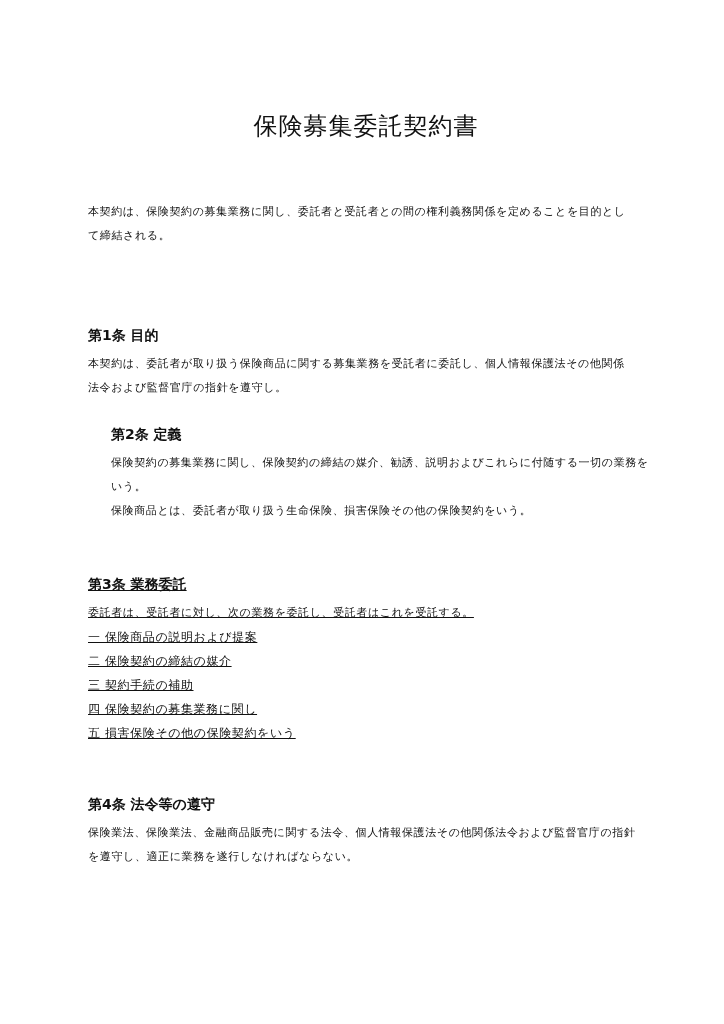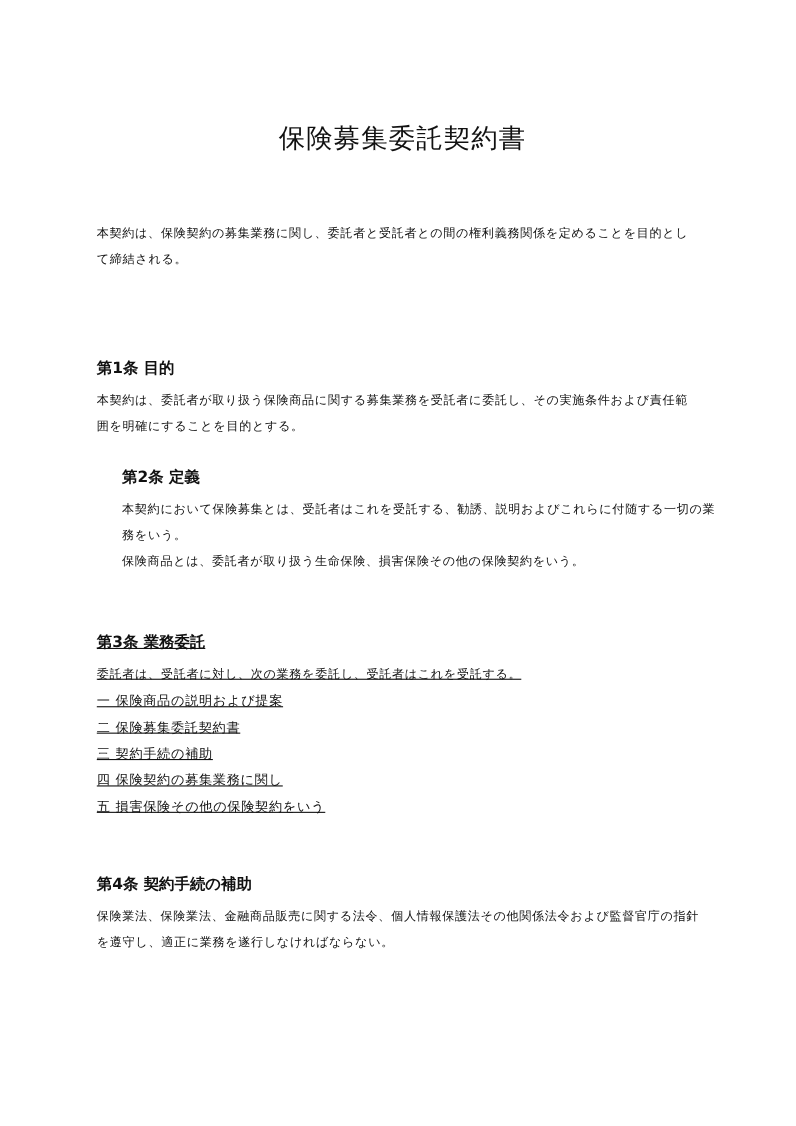--- a/index.html
+++ b/index.html
@@ -16,35 +16,35 @@
 <body>
 
 <div class="title">保険募集委託契約書</div>
 
 <div class="block" style="top:200px;">
   <p class="para">本契約は、保険契約の募集業務に関し、委託者と受託者との間の権利義務関係を定めることを目的として締結される。</p>
 </div>
 
 <div class="block" style="top:297px;margin-top:27px;">
   <h2 class="heading">第1条 目的</h2>
-  <p class="para">本契約は、委託者が取り扱う保険商品に関する募集業務を受託者に委託し、その実施条件および責任範囲を明確にすることを目的とする。</p>
+  <p class="para">本契約は、委託者が取り扱う保険商品に関する募集業務を受託者に委託し、個人情報保護法その他関係法令および監督官庁の指針を遵守し。</p>
 </div>
 
 <div class="block" style="top:423px;margin-left:23px;">
   <h2 class="heading">第2条 定義</h2>
-  <p class="para">本契約において保険募集とは、受託者はこれを受託する、勧誘、説明およびこれらに付随する一切の業務をいう。</p>
+  <p class="para">保険契約の募集業務に関し、保険契約の締結の媒介、勧誘、説明およびこれらに付随する一切の業務をいう。</p>
   <p class="para">保険商品とは、委託者が取り扱う生命保険、損害保険その他の保険契約をいう。</p>
 </div>
 
 <div class="block" style="top:573px;text-decoration:underline;">
   <h2 class="heading">第3条 業務委託</h2>
   <p class="para">委託者は、受託者に対し、次の業務を委託し、受託者はこれを受託する。</p>
   <p class="item">一 保険商品の説明および提案</p>
-  <p class="item">二 保険募集委託契約書</p>
+  <p class="item">二 保険契約の締結の媒介</p>
   <p class="item">三 契約手続の補助</p>
   <p class="item">四 保険契約の募集業務に関し</p>
   <p class="item">五 損害保険その他の保険契約をいう</p>
 </div>
 
 <div class="block" style="top:793px;">
-  <h2 class="heading">第4条 契約手続の補助</h2>
+  <h2 class="heading">第4条 法令等の遵守</h2>
   <p class="para">保険業法、保険業法、金融商品販売に関する法令、個人情報保護法その他関係法令および監督官庁の指針を遵守し、適正に業務を遂行しなければならない。</p>
 </div>
 
 </body></html>

